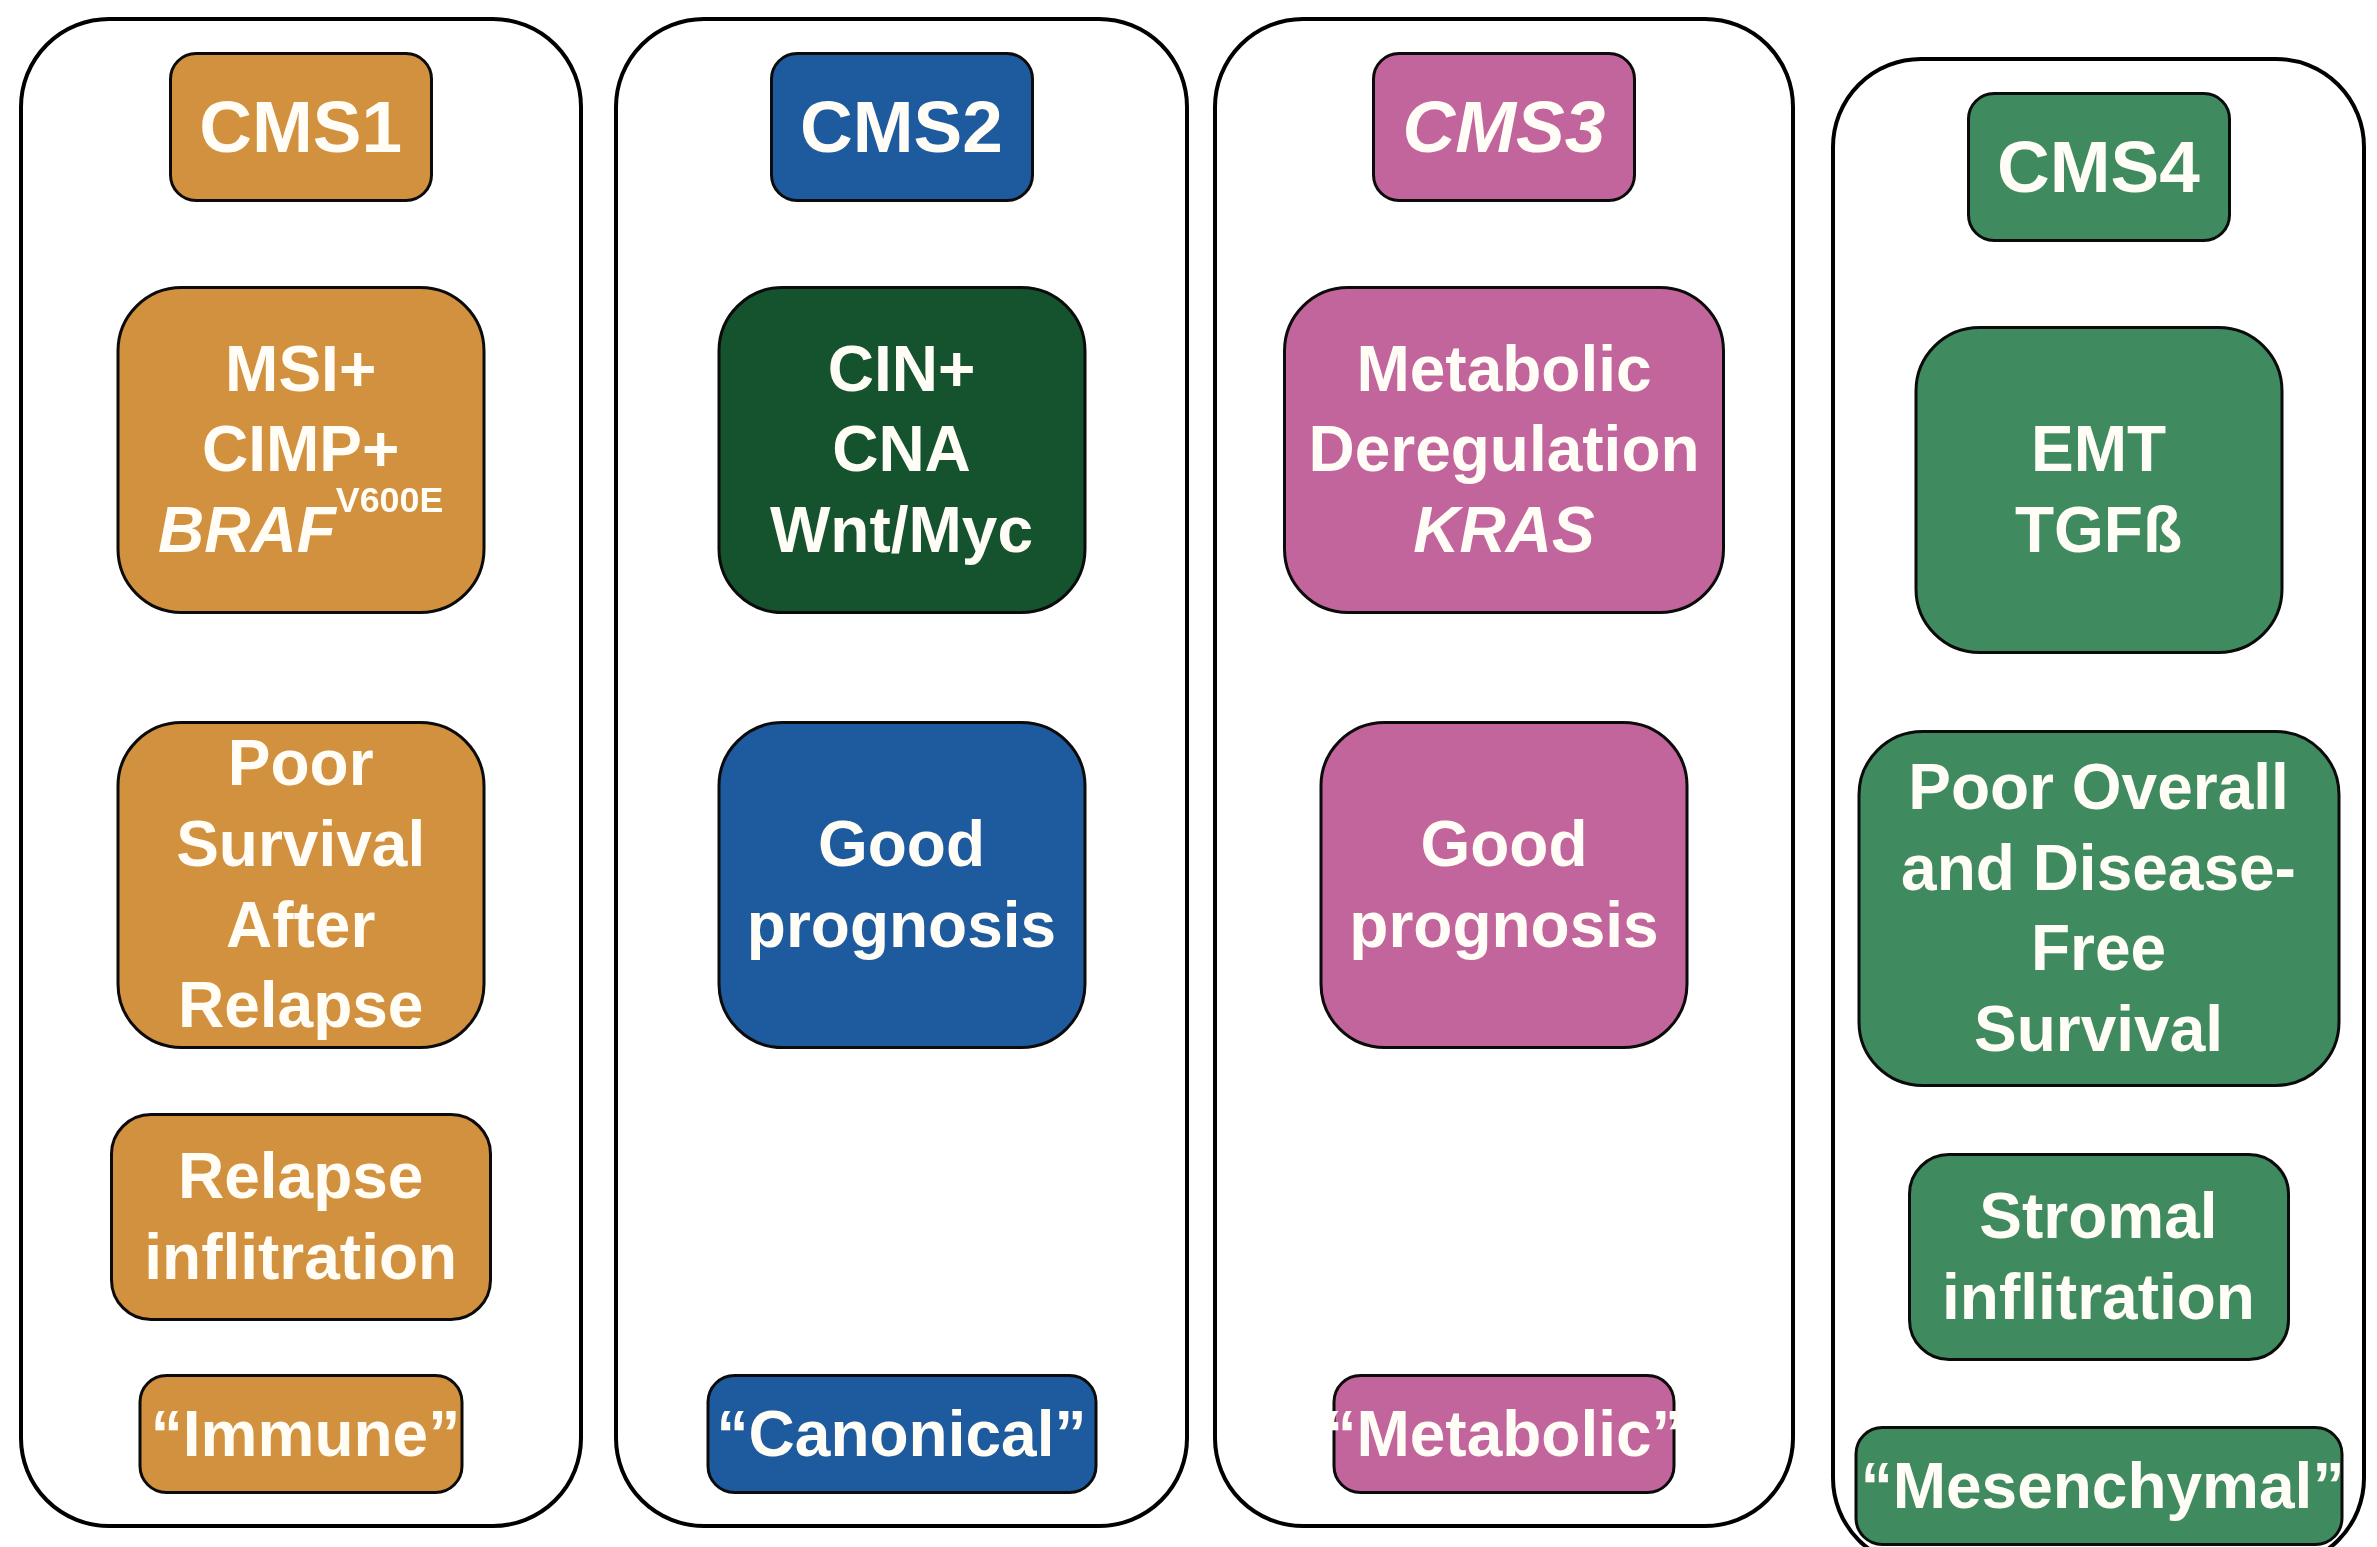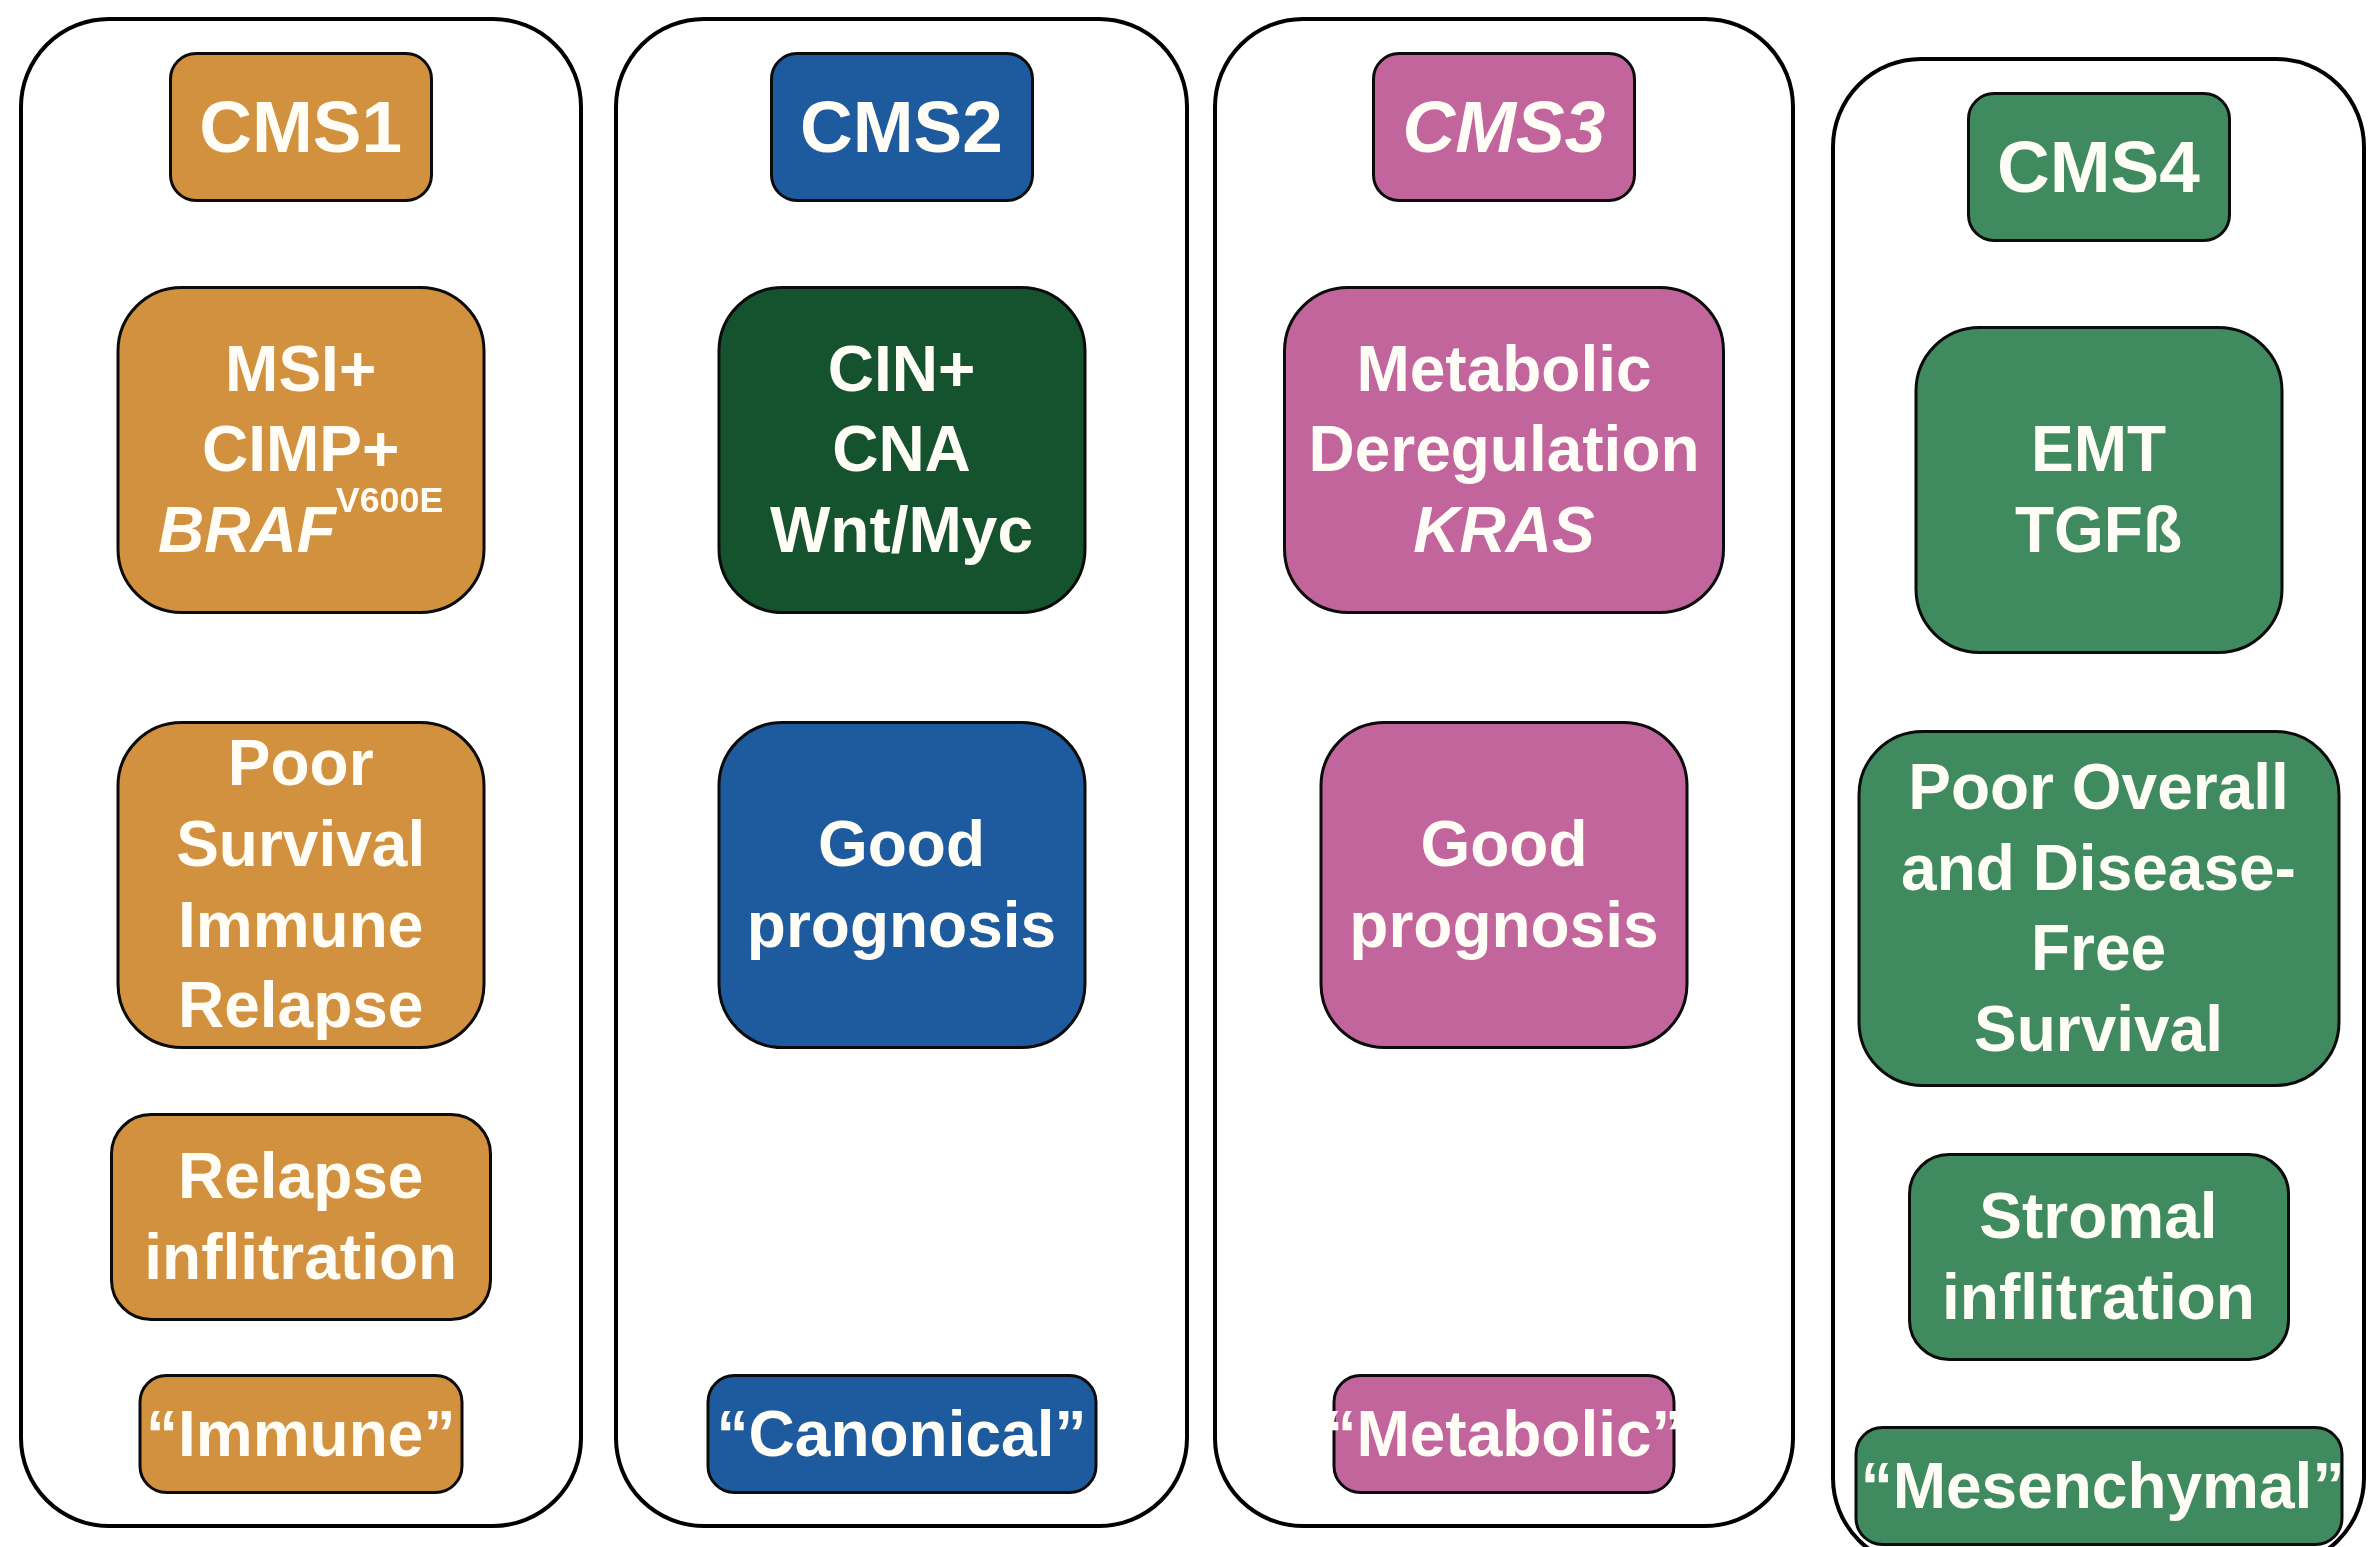--- a/index.html
+++ b/index.html
@@ -52,28 +52,28 @@
       <span>CMS1</span>
     </div>
     <div class="box row2" style="background-color: rgb(210, 145, 62);">
       <div class="line">MSI+</div>
       <div class="line">CIMP+</div>
       <div class="line"><span class="gene">BRAF</span><sup class="mut">V600E</sup></div>
     </div>
     <div class="box row3" style="background-color: rgb(210, 145, 62);">
       <div class="line">Poor</div>
       <div class="line">Survival</div>
-      <div class="line">Immune</div>
+      <div class="line">After</div>
       <div class="line">Relapse</div>
     </div>
     <div class="box row4" style="background-color: rgb(210, 145, 62);">
       <div class="line">Relapse</div>
       <div class="line">inflitration</div>
     </div>
-    <div class="box row5" style="background-color: rgb(210, 145, 62);">
+    <div class="box row5" style="background-color: rgb(210, 145, 62); align-items: flex-end;">
       <span>“Immune”</span>
     </div>
   </div>
 
   <div class="column" id="col2">
     <div class="box header" style="background-color: rgb(30, 91, 158);">
       <span>CMS2</span>
     </div>
     <div class="box row2" style="background-color: #14532d;">
       <div class="line">CIN+</div>

